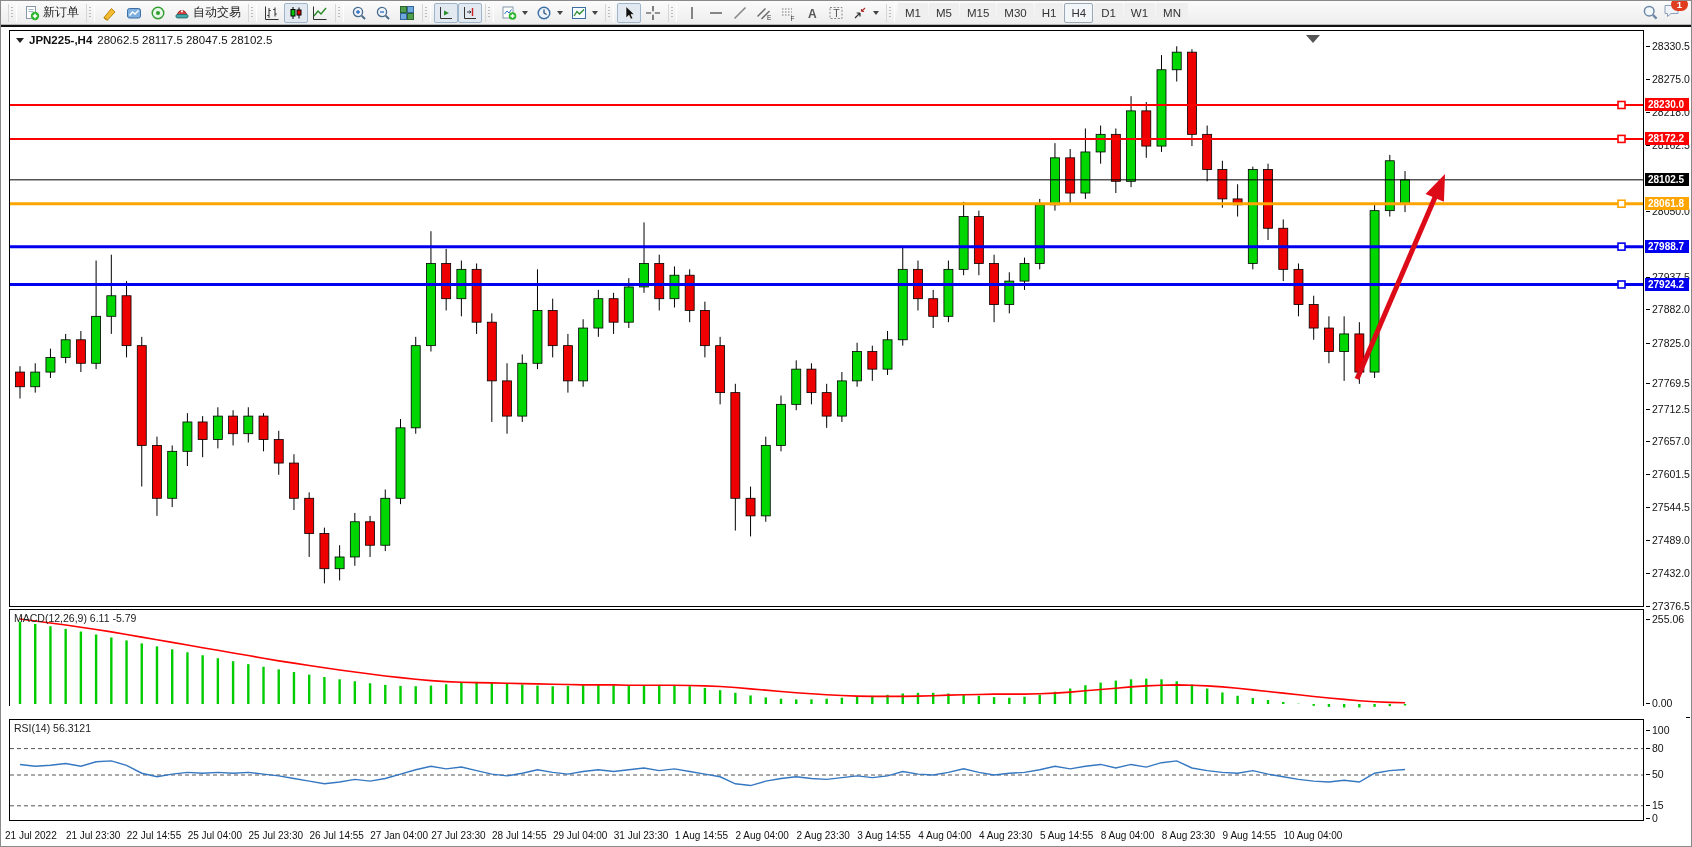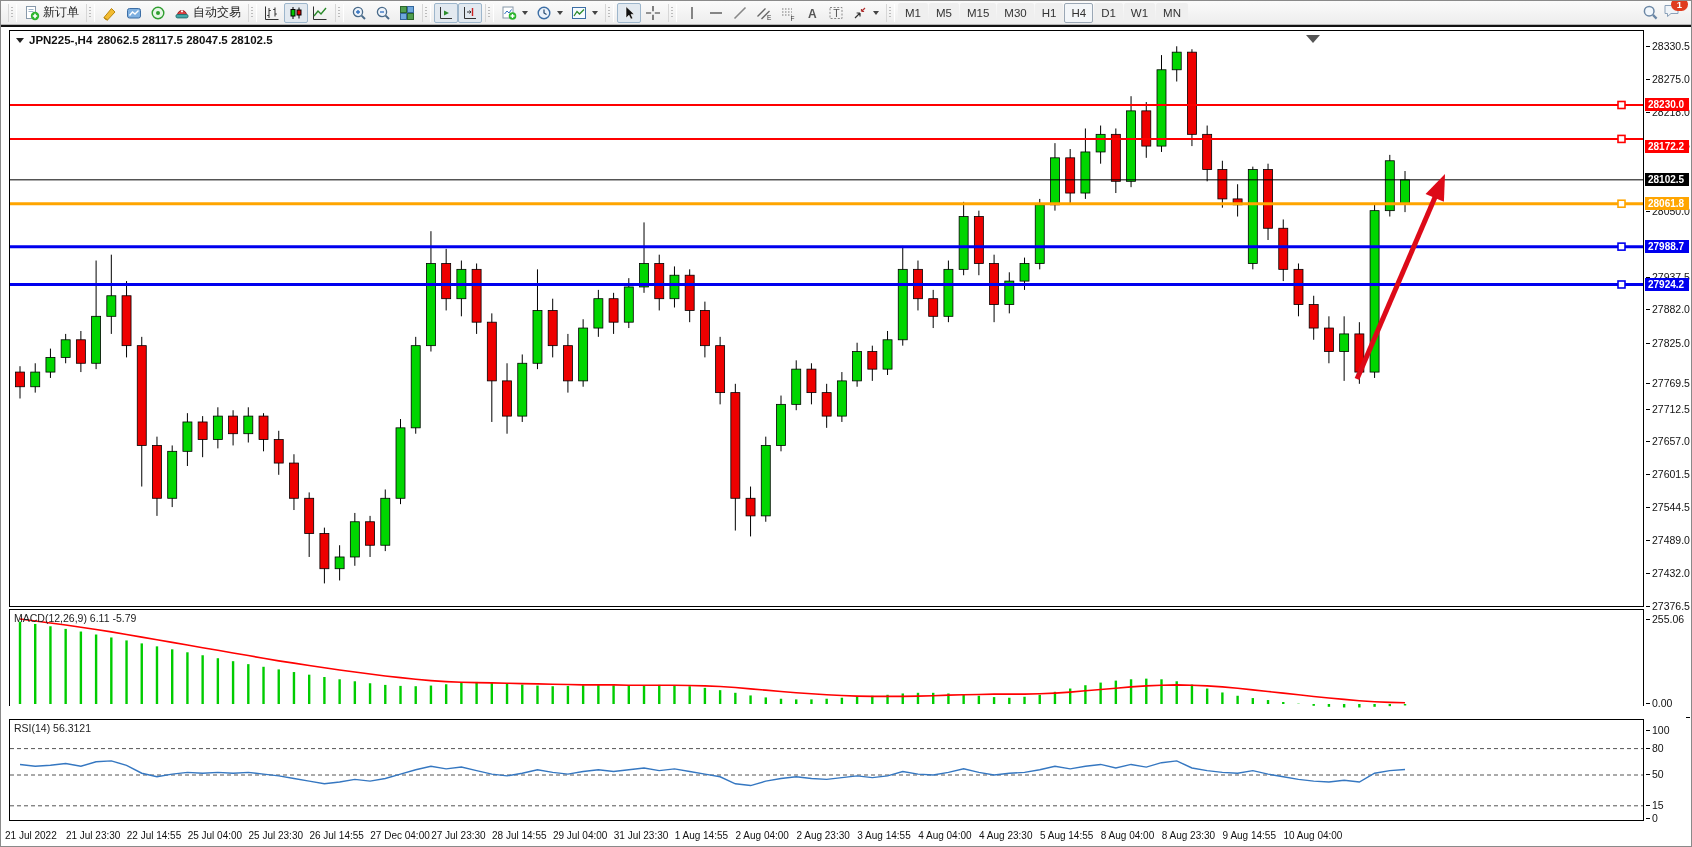--- a/index.html
+++ b/index.html
@@ -331,21 +331,21 @@
     </span>
   </div>
 
   <div class="chart-region">
     <div class="top-black-line"></div>
 
     <div class="pane" id="main-pane">
       <div class="overlay-title">
         <span class="tri-down"></span>
         <span>JPN225-,H4</span>
-        <span style="font-weight:bold">28062.5 28117.5 28047.5 28102.5</span>
+        <span style="font-weight:normal">28062.5 28117.5 28047.5 28102.5</span>
       </div>
       <svg id="main-svg" class="paneplot" width="1633" height="575">
           <g>
             <line x1="10" y1="335.2042733035924" x2="10" y2="367.48884714721765" stroke="#000000" stroke-width="1"></line>
             <rect x="5.5" y="341.07419582061516" width="9" height="14.674806292556923" fill="#ee0000" stroke="#000" stroke-width="0.8"></rect>
             <line x1="25.22" y1="332.269312045081" x2="25.22" y2="361.6189246301949" stroke="#000000" stroke-width="1"></line>
             <rect x="20.72" y="341.07419582061516" width="9" height="14.674806292556923" fill="#00d600" stroke="#000" stroke-width="0.8"></rect>
             <line x1="40.44" y1="317.59450575252407" x2="40.44" y2="346.9441183376379" stroke="#000000" stroke-width="1"></line>
             <rect x="35.94" y="326.39938952805824" width="9" height="14.674806292556923" fill="#00d600" stroke="#000" stroke-width="0.8"></rect>
             <line x1="55.660000000000004" y1="302.91969945996715" x2="55.660000000000004" y2="332.269312045081" stroke="#000000" stroke-width="1"></line>
@@ -655,21 +655,21 @@
         </svg>
     </div>
 
     <div class="time-axis" id="time-axis">
         <span class="time-label" style="left: -4px;">21 Jul 2022</span>
         <span class="time-label" style="left: 56.88px;">21 Jul 23:30</span>
         <span class="time-label" style="left: 117.76px;">22 Jul 14:55</span>
         <span class="time-label" style="left: 178.64px;">25 Jul 04:00</span>
         <span class="time-label" style="left: 239.52px;">25 Jul 23:30</span>
         <span class="time-label" style="left: 300.4px;">26 Jul 14:55</span>
-        <span class="time-label" style="left: 361.28px;">27 Dec 04:00</span>
+        <span class="time-label" style="left: 361.28px;">27 Jan 04:00</span>
         <span class="time-label" style="left: 422.16px;">27 Jul 23:30</span>
         <span class="time-label" style="left: 483.04px;">28 Jul 14:55</span>
         <span class="time-label" style="left: 543.92px;">29 Jul 04:00</span>
         <span class="time-label" style="left: 604.8px;">31 Jul 23:30</span>
         <span class="time-label" style="left: 665.68px;">1 Aug 14:55</span>
         <span class="time-label" style="left: 726.56px;">2 Aug 04:00</span>
         <span class="time-label" style="left: 787.44px;">2 Aug 23:30</span>
         <span class="time-label" style="left: 848.32px;">3 Aug 14:55</span>
         <span class="time-label" style="left: 909.2px;">4 Aug 04:00</span>
         <span class="time-label" style="left: 970.08px;">4 Aug 23:30</span>
@@ -698,20 +698,20 @@
         <span class="ptick" style="top: 574.991px;">27376.5</span>
         <span class="ptick" style="top: 587.988px;">255.06</span>
         <span class="ptick" style="top: 672px;">0.00</span>
         <span class="ptick" style="top: 685.834px; margin-left: 40px;">-42</span>
         <span class="ptick" style="top: 699px;">100</span>
         <span class="ptick" style="top: 716.6px;">80</span>
         <span class="ptick" style="top: 743px;">50</span>
         <span class="ptick" style="top: 773.8px;">15</span>
         <span class="ptick" style="top: 787px;">0</span>
         <span class="pbadge" style="background: rgb(255, 0, 0); top: 73.4927px;">28230.0</span>
-        <span class="pbadge" style="background: rgb(255, 0, 0); top: 115px;">28172.2</span>
+        <span class="pbadge" style="background: rgb(255, 0, 0); top: 107px;">28172.2</span>
         <span class="pbadge" style="background: rgb(0, 0, 0); top: 148.334px;">28102.5</span>
         <span class="pbadge" style="background: rgb(255, 165, 0); top: 172.225px;">28061.8</span>
         <span class="pbadge" style="background: rgb(0, 0, 238); top: 215.134px;">27988.7</span>
         <span class="pbadge" style="background: rgb(0, 0, 238); top: 252.995px;">27924.2</span>
       </div>
   </div>
 </div>
 
 </body></html>

